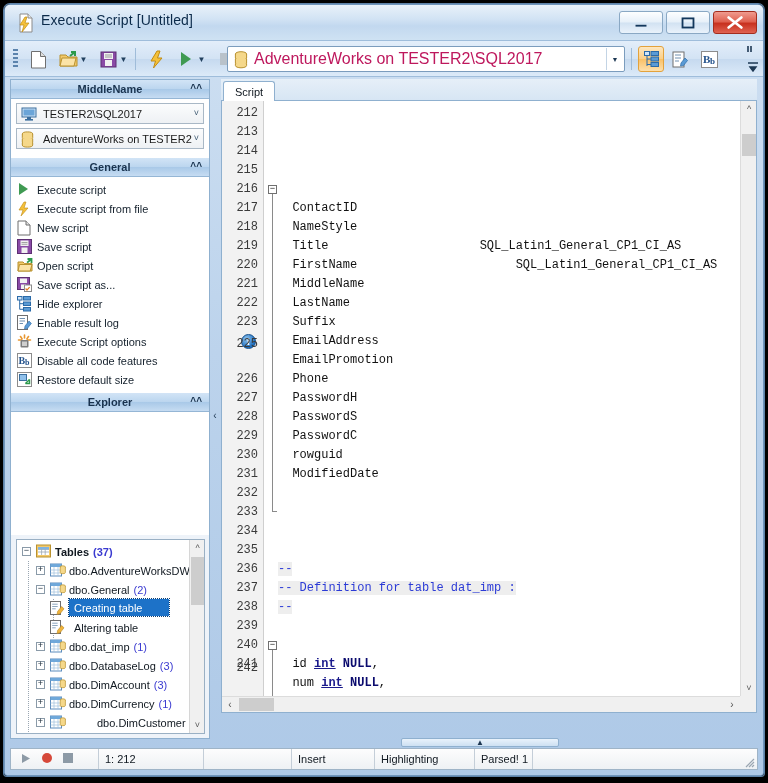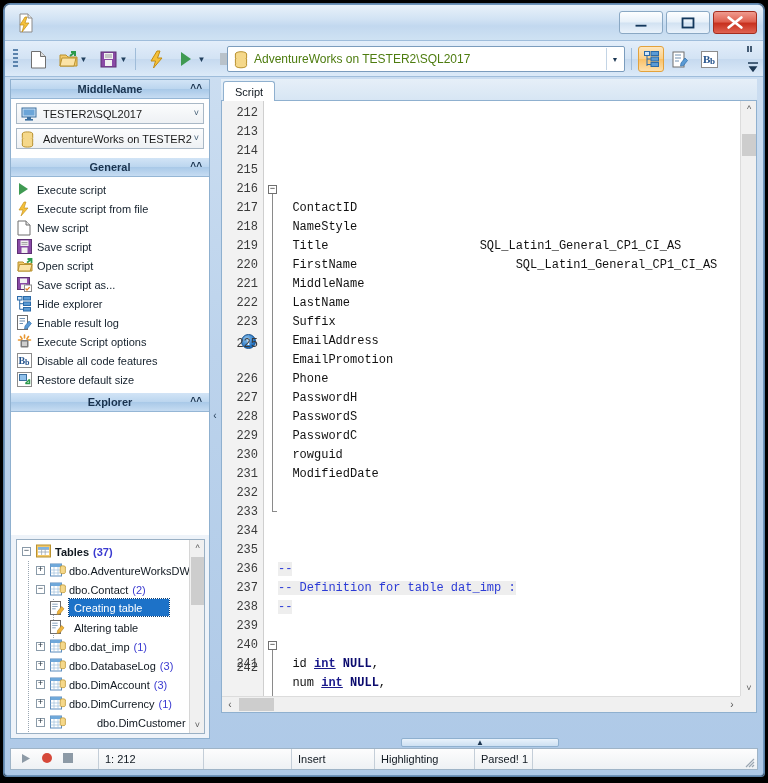--- a/index.html
+++ b/index.html
@@ -81,21 +81,21 @@
     border-radius:3px;
     background:linear-gradient(180deg,#fde7c0 0%, #fbcf87 50%, #f9c066 51%, #fde0ad 100%);
   }
   
   #dest-combo {
     position:absolute; left:222px; top:5px; width:398px; height:26px;
     background:#fff; border:1px solid #7b9cbd; border-radius:2px;
     display:flex; align-items:center;
   }
   #dest-combo-text {
-    font-size:12px; color:#4d7c0f; margin-left:26px;
+    font-size:16px; color:#be185d; margin-left:26px;
   }
   #dest-combo-db { position:absolute; left:6px; top:4px; }
   #dest-combo-arrow {
     position:absolute; right:1px; top:1px; width:17px; height:22px;
     border-left:1px solid #c3d4e5;
     display:flex;align-items:center;justify-content:center;
     font-size:7px; color:#1d3854;
     background:#fff;
   }
   #tb-overflow {
@@ -335,20 +335,21 @@
 <div id="window">
 
   <div id="titlebar">
     <span id="title-icon">
       <svg width="18" height="20" viewBox="0 0 18 20">
         <path d="M3 1 h8 l4 4 v14 h-12 z" fill="#ffffff" stroke="#8b8b8b" stroke-width="1"></path>
         <path d="M11 1 v4 h4" fill="#e8e8e8" stroke="#8b8b8b" stroke-width="1"></path>
         <path d="M8 4 L3 12 h4 l-2 7 L12 10 H8 l2-6 z" fill="#f5c13a" stroke="#c08c14" stroke-width=".7"></path>
       </svg>
     </span>
+    <span id="title-text">Execute Script [Untitled]</span>
 
     <div class="wbtn" id="btn-min">
       <svg class="wbtn-glyph" viewBox="0 0 44 23">
           <rect x="16" y="14" width="12" height="2" fill="#13375c"></rect>
         </svg>
     </div>
     <div class="wbtn" id="btn-max">
       <svg class="wbtn-glyph" viewBox="0 0 44 23">
         <rect x="16" y="7" width="12" height="10" fill="none" stroke="#13375c" stroke-width="2"></rect>
       </svg>
@@ -659,21 +660,21 @@
           <span class="tw" style="left:19px;">−</span>
           <span style="position:absolute;left:33px;top:2px">
             <svg width="16" height="14" viewBox="0 0 16 14">
               <rect x="0.5" y="1" width="11" height="12" fill="#fff" stroke="#5c8cbd"></rect>
               <rect x="0.5" y="1" width="11" height="3" fill="#6fa8da"></rect>
               <path d="M0.5 7 h11 M0.5 10 h11 M4 4 v9 M8 4 v9" stroke="#9fc0dd" stroke-width=".7"></path>
               <ellipse cx="12.8" cy="4" rx="2.6" ry="1.2" fill="#f5d88a" stroke="#b8912f" stroke-width=".7"></ellipse>
               <path d="M10.2 4 v5.5 a2.6 1.2 0 0 0 5.2 0 v-5.5" fill="#f5d88a" stroke="#b8912f" stroke-width=".7"></path>
             </svg>
           </span>
-          <span class="tlabel" style="margin-left:52px">dbo.Contact</span>
+          <span class="tlabel" style="margin-left:52px">dbo.General</span>
           <span class="tcount" style="margin-left:4px">(2)</span>
         </div>
 
         <div class="tnode tsel" style="position:absolute;top:59px;left:52px;width:100px;height:17px;">
           <span class="tlabel" style="margin-left:5px">Creating table</span>
         </div>
         <span style="position:absolute;left:33px;top:61px">
           <svg width="15" height="15" viewBox="0 0 15 15">
             <rect x="0.5" y="0.5" width="10" height="13" fill="#fff" stroke="#6f6f6f"></rect>
             <path d="M2.2 3.2 h5.5 M2.2 5.5 h5.5 M2.2 7.8 h3.5" stroke="#7090b0" stroke-width=".8"></path>

